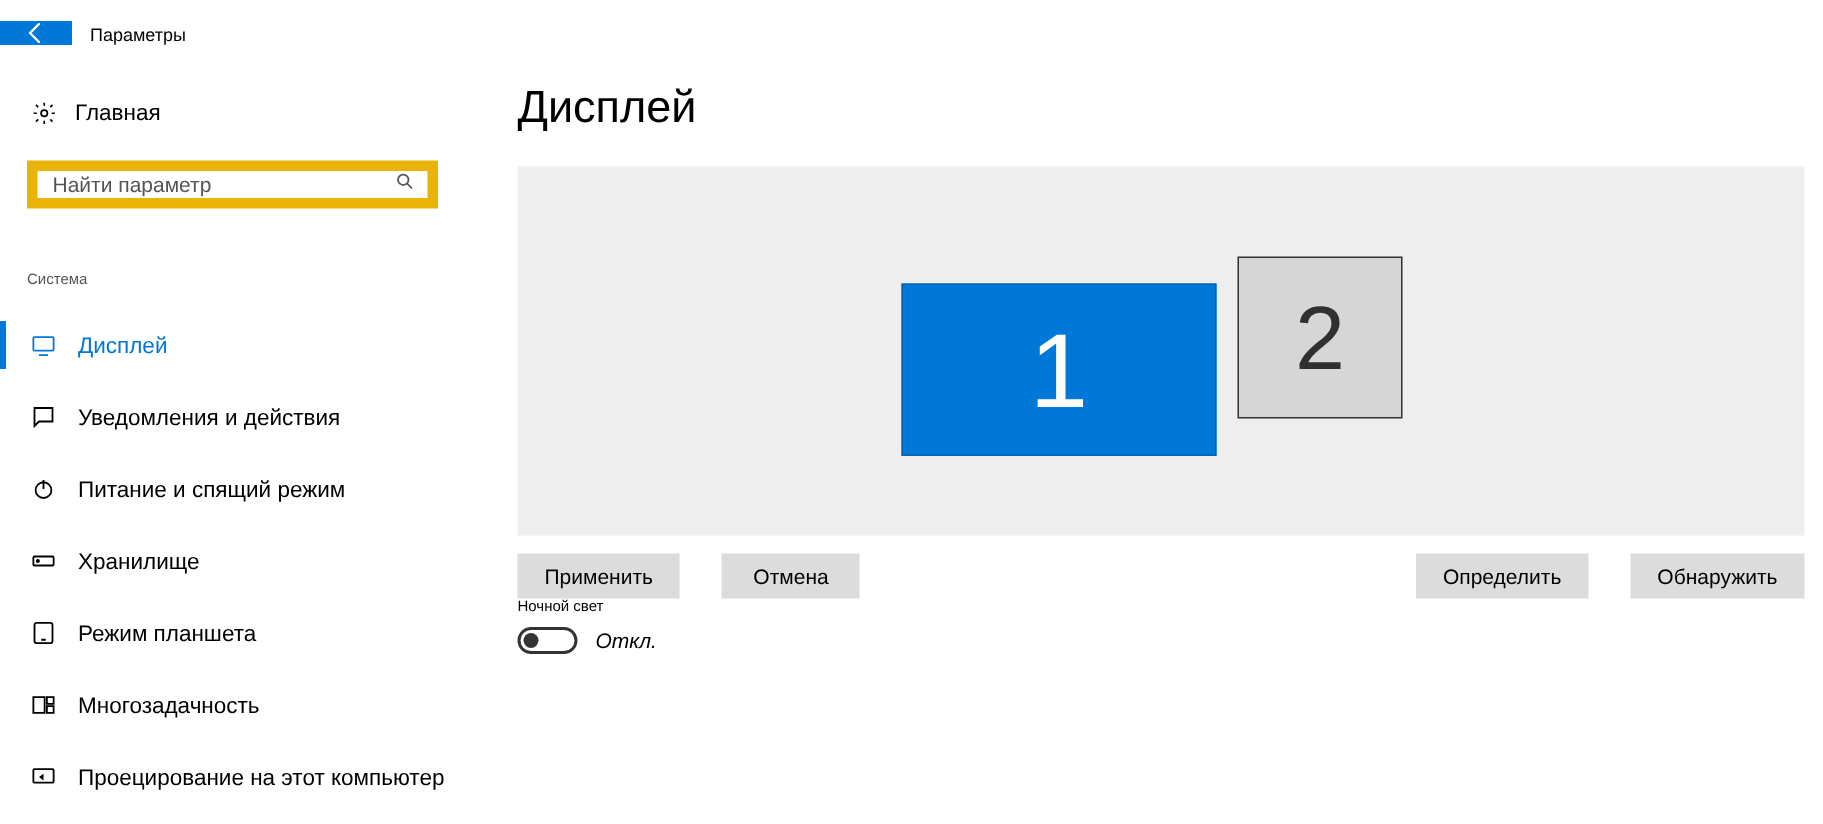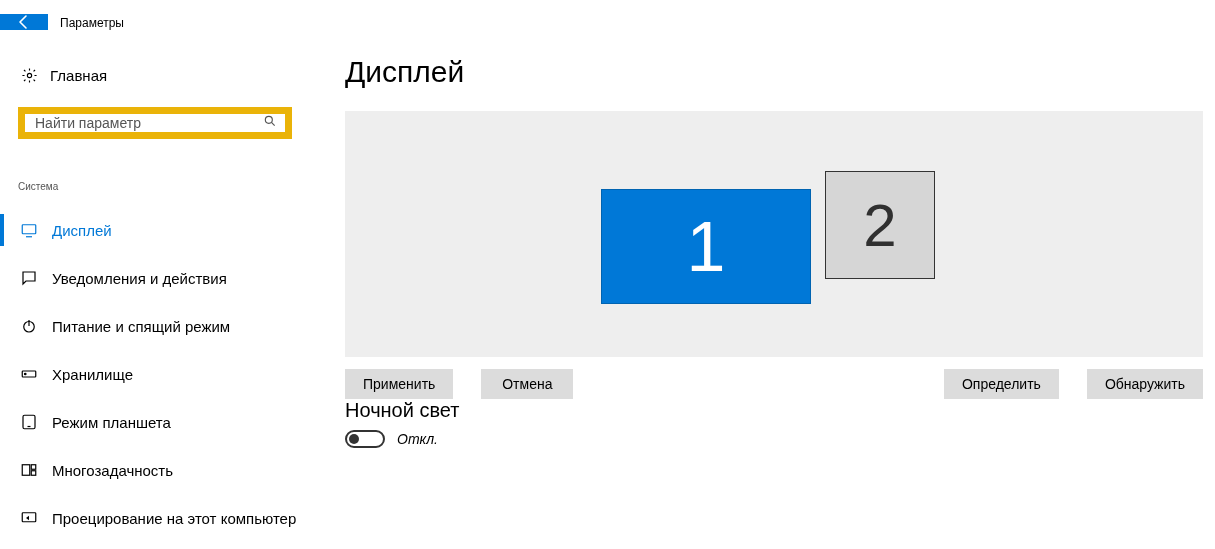--- a/index.html
+++ b/index.html
@@ -171,21 +171,21 @@
     font-size: 14px;
     font-family: inherit;
     cursor: pointer;
     min-width: 92px;
   }
   .section-title {
     font-size: 22px;
     font-weight: 400;
     margin: 38px 0 16px 0;
   }
-  .setting-label { font-size: 20px; margin-bottom: 8px; }
+  .setting-label { font-size: 10px; margin-bottom: 8px; }
   .toggle-row { display:flex; align-items:center; gap:12px;font-style:italic; }
   .toggle {
     width: 40px;
     height: 18px;
     border: 2px solid #333;
     border-radius: 20px;
     position: relative;
     cursor: pointer;
     box-sizing: border-box;
   }

